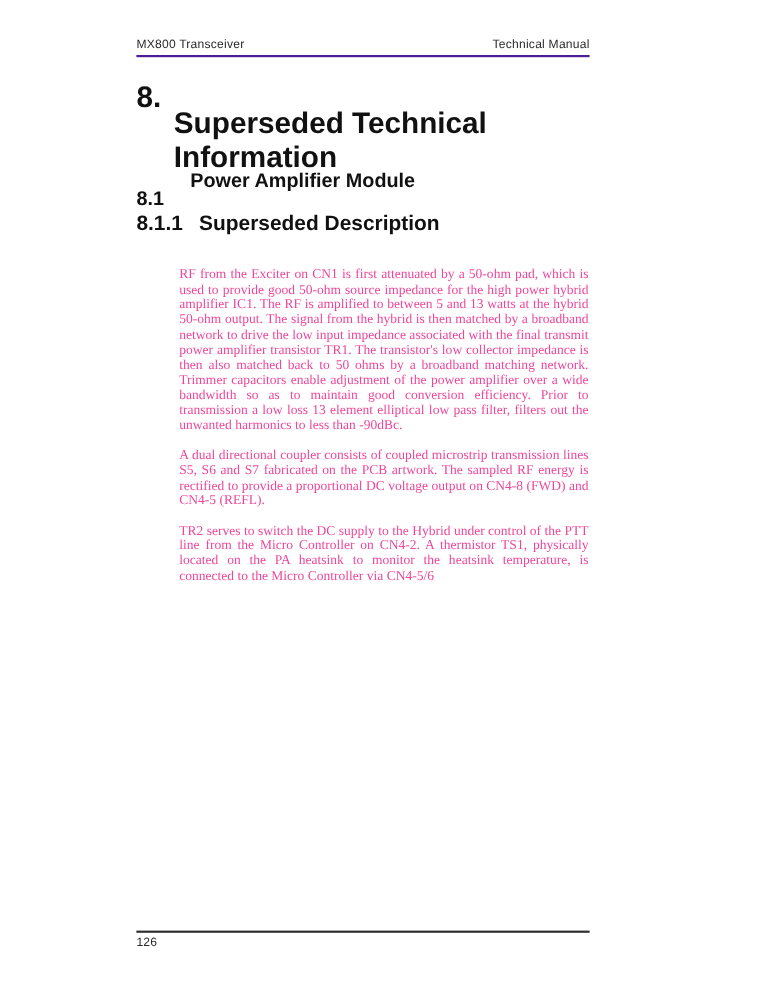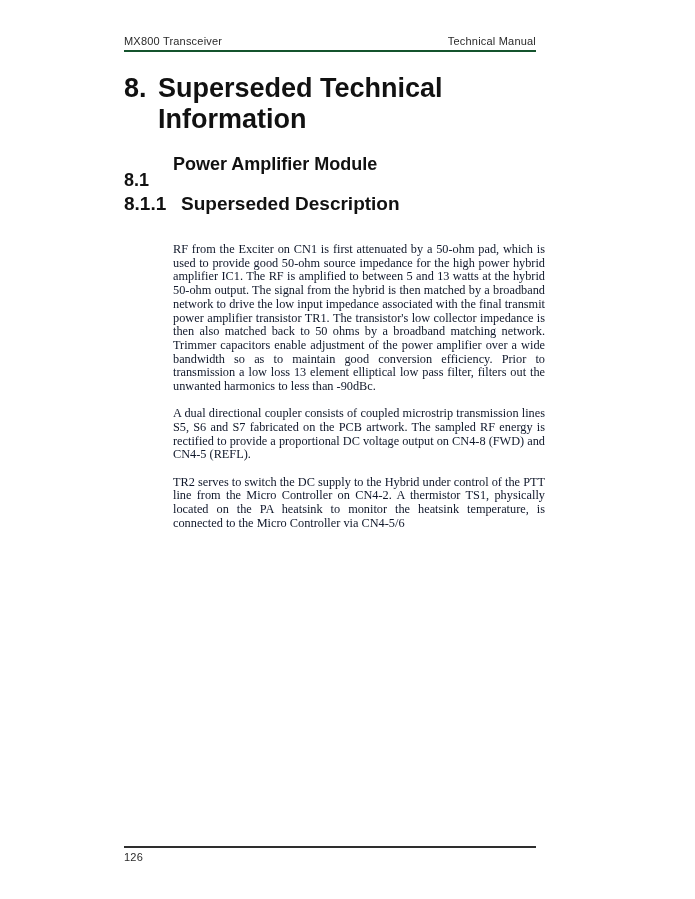--- a/index.html
+++ b/index.html
@@ -17,65 +17,65 @@
     position: absolute;
     left: 124px;
     top: 35px;
     width: 412px;
     display: flex;
     justify-content: space-between;
     align-items: flex-end;
     font-size: 11px;
     letter-spacing: 0.2px;
     color: #2a2a2a;
-    border-bottom: 2px solid #14532d;
+    border-bottom: 2px solid #4c1d95;
     padding-bottom: 3px;
     gap: 12px;
   }
 
   
   .heading {
     position: absolute;
     left: 124px;
     display: flex;
     font-family: "Liberation Sans", sans-serif;
     font-weight: bold;
     color: #111111;
   }
   .heading-h1 {
     top: 73px;
     font-size: 27px;
     line-height: 31px;
   }
   .heading-h1 .heading-number { width: 34px; flex: 0 0 34px; }
-  .heading-h1 .heading-text { width: 300px; }
+  .heading-h1 .heading-text { width: 300px; margin-top: 24px; }
   .heading-h2 {
     top: 153px;
     font-size: 18px;
     line-height: 22px;
   }
   .heading-h2 .heading-number { width: 49px; flex: 0 0 49px; margin-top: 16px; }
   .heading-h3 {
     top: 194px;
     font-size: 19px;
     line-height: 19px;
   }
   .heading-h3 .heading-number { width: 57px; flex: 0 0 57px; }
 
   
   .body-text {
     position: absolute;
-    left: 173px;
+    left: 163px;
     top: 243px;
     width: 372px;
     font-family: "Liberation Serif", serif;
     font-size: 12.3px;
     line-height: 13.7px;
     text-align: justify;
-    color: #0f172a;
+    color: #ec4899;
   }
   .body-text p { margin-bottom: 13.5px; }
 
   
   .page-footer {
     position: absolute;
     left: 124px;
     top: 846px;
     width: 412px;
     display: flex;

